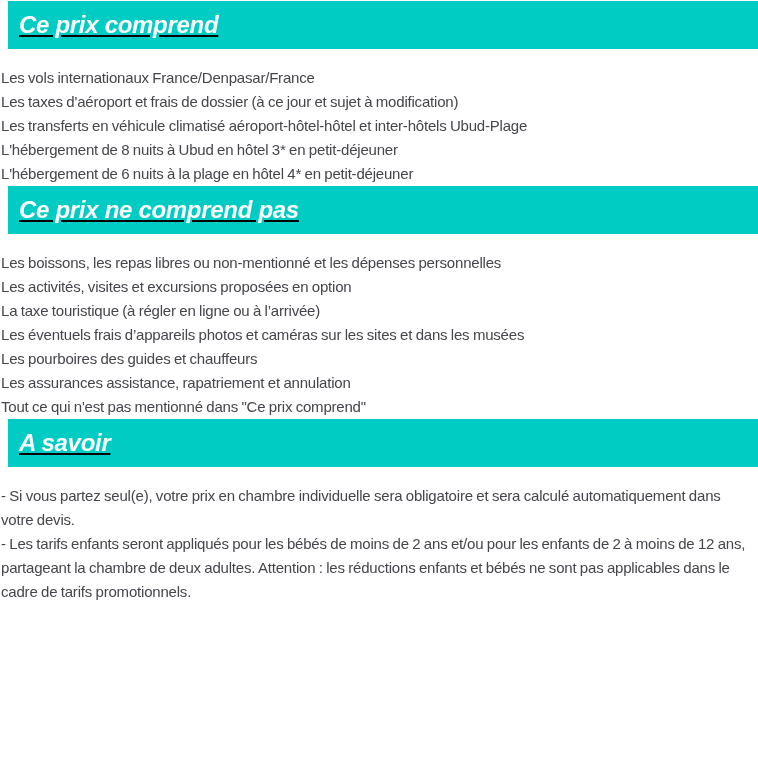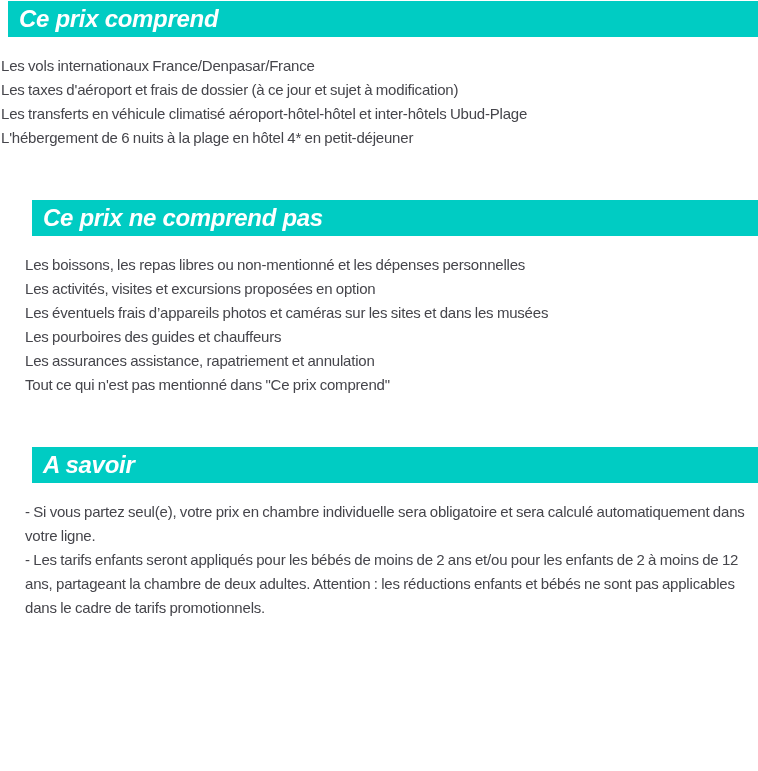--- a/index.html
+++ b/index.html
@@ -15,29 +15,28 @@
   }
   .page {
     width: 758px;
     height: 771px;
     overflow: hidden;
     background: #ffffff;
     padding-top: 1px;
     font-family: "Liberation Sans", sans-serif;
   }
   .section + .section {
-    margin-top: 50px;
-    padding-left: 24px;
   }
   .bar {
-    height: 36px;
+    height: 48px;
     margin-left: 8px;
     background: var(--accent);
     display: flex;
     align-items: center;
+    text-decoration: underline;
   }
   .bar h2 {
     margin: 0;
     padding-left: 11px;
     font-family: "Liberation Sans", sans-serif;
     font-style: italic;
     font-weight: 700;
     font-size: 24px;
     letter-spacing: -0.3px;
     color: var(--header-text);
@@ -63,41 +62,43 @@
 <div class="page">
 
   <section class="section">
     <header class="bar">
       <h2>Ce prix comprend</h2>
     </header>
     <div class="section-body">
         <p>Les vols internationaux France/Denpasar/France</p>
         <p>Les taxes d'aéroport et frais de dossier (à ce jour et sujet à modification)</p>
         <p>Les transferts en véhicule climatisé aéroport-hôtel-hôtel et inter-hôtels Ubud-Plage</p>
+        <p>L'hébergement de 8 nuits à Ubud en hôtel 3* en petit-déjeuner</p>
         <p>L'hébergement de 6 nuits à la plage en hôtel 4* en petit-déjeuner</p>
       </div>
   </section>
 
   <section class="section">
     <header class="bar">
       <h2>Ce prix ne comprend pas</h2>
     </header>
     <div class="section-body">
         <p>Les boissons, les repas libres ou non-mentionné et les dépenses personnelles</p>
         <p>Les activités, visites et excursions proposées en option</p>
+        <p>La taxe touristique (à régler en ligne ou à l’arrivée)</p>
         <p>Les éventuels frais d’appareils photos et caméras sur les sites et dans les musées</p>
         <p>Les pourboires des guides et chauffeurs</p>
         <p>Les assurances assistance, rapatriement et annulation</p>
         <p>Tout ce qui n'est pas mentionné dans "Ce prix comprend"</p>
       </div>
   </section>
 
   <section class="section">
     <header class="bar">
       <h2>A savoir</h2>
     </header>
     <div class="section-body">
-        <p>- Si vous partez seul(e), votre prix en chambre individuelle sera obligatoire et sera calculé automatiquement dans votre ligne.</p>
+        <p>- Si vous partez seul(e), votre prix en chambre individuelle sera obligatoire et sera calculé automatiquement dans votre devis.</p>
         <p>- Les tarifs enfants seront appliqués pour les bébés de moins de 2 ans et/ou pour les enfants de 2 à moins de 12 ans, partageant la chambre de deux adultes. Attention : les réductions enfants et bébés ne sont pas applicables dans le cadre de tarifs promotionnels.</p>
       </div>
   </section>
 
 </div>
 
 </body></html>

